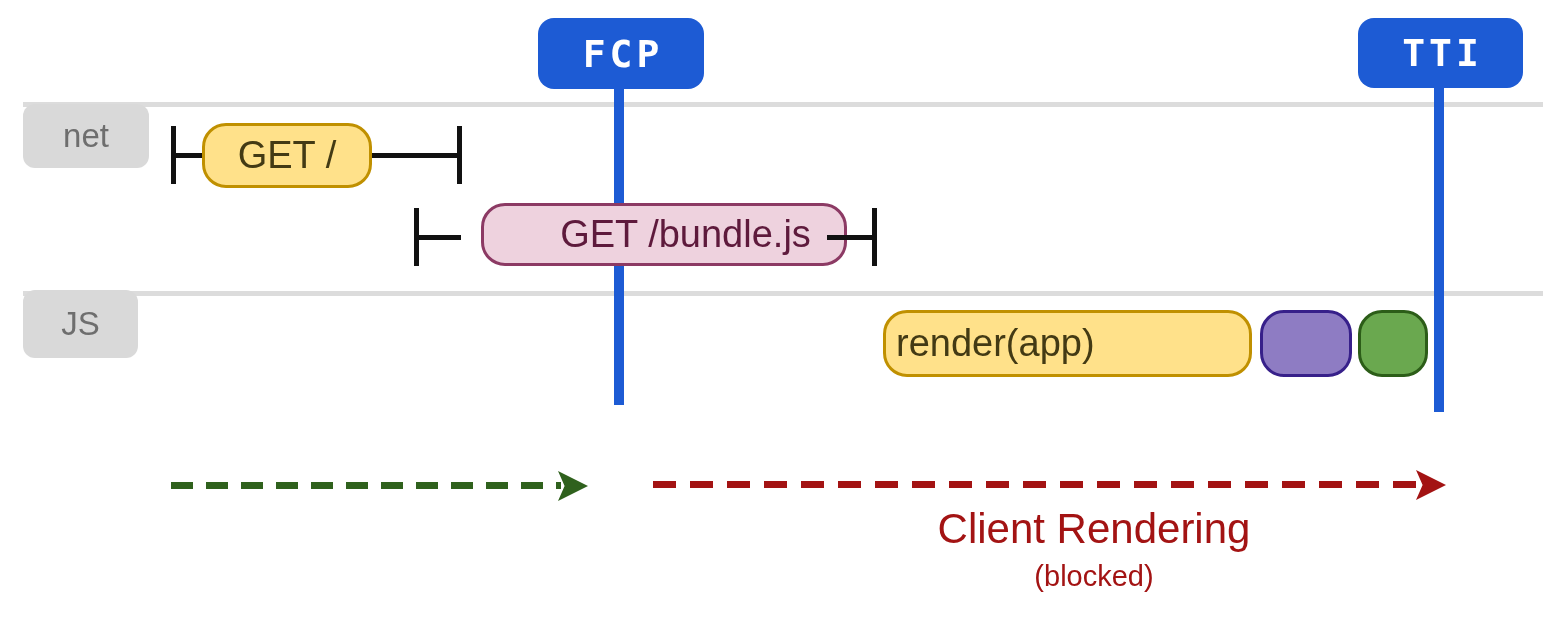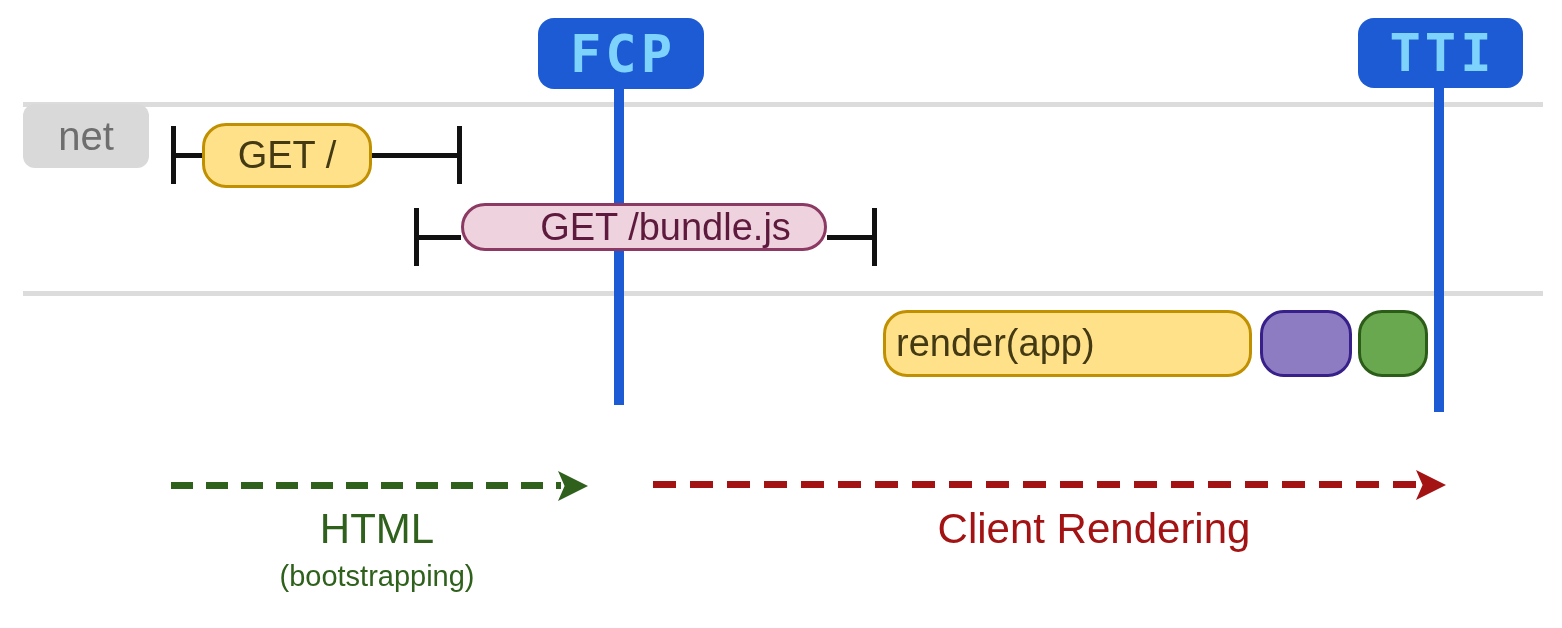--- a/index.html
+++ b/index.html
@@ -34,59 +34,59 @@
     background:var(--lane-gray);z-index:0;
   }
   .net-line{top:102px;}
   .js-line{top:291px;}
   .lane-label{
     position:absolute;z-index:3;
     background:var(--label-gray-fill);
     color:var(--label-gray-text);
     border-radius:12px;
     display:flex;align-items:center;justify-content:center;
-    font-size:40px;
+    font-size:33px;
     text-align:right;
   }
   .net-label{left:23px;top:104px;width:126px;height:64px;}
   .js-label{left:23px;top:290px;width:115px;height:68px;}
   .vline{
     position:absolute;width:10px;z-index:1;
     background:var(--marker-blue);
   }
   .fcp-vline{left:614px;top:86px;height:319px;}
   .tti-vline{left:1434px;top:86px;height:326px;}
   .badge{
     position:absolute;z-index:4;
     background:var(--marker-blue);
-    color:#7dd3fc;
+    color:#ffffff;
     border-radius:16px;
     display:flex;align-items:center;justify-content:center;
     font-family:"DejaVu Sans Mono", monospace;
-    font-weight:bold;font-size:52px;letter-spacing:4px;
+    font-weight:bold;font-size:38px;letter-spacing:4px;
     text-indent:4px;
   }
   .fcp-badge{left:538px;top:18px;width:166px;height:71px;}
   .tti-badge{left:1358px;top:18px;width:165px;height:70px;}
   .tick{position:absolute;width:5px;height:58px;background:var(--whisker-black);z-index:2;}
   .hline{position:absolute;height:5px;background:var(--whisker-black);z-index:2;}
   .task{
     position:absolute;z-index:2;box-sizing:border-box;
     display:flex;align-items:center;justify-content:center;
     font-size:38px;
     border-radius:24px;
   }
   .get-root{
     left:202px;top:123px;width:170px;height:65px;
     background:var(--task-yellow-fill);
     border:3px solid var(--task-yellow-border);
     color:var(--task-yellow-text);
   }
   .get-bundle{
-    left:461px;top:203px;width:366px;height:48px;
+    left:481px;top:203px;width:366px;height:63px;
     background:var(--request-pink-fill);
     border:3px solid var(--request-pink-border);
     color:var(--request-pink-text);
     padding-left:43px;
   }
   .render-app{
     left:883px;top:310px;width:369px;height:67px;
     background:var(--task-yellow-fill);
     border:3px solid var(--task-yellow-border);
     color:var(--task-yellow-text);
@@ -135,20 +135,21 @@
   <div class="lane-line net-line"></div>
   <div class="lane-line js-line"></div>
 
   <div class="vline fcp-vline"></div>
   <div class="vline tti-vline"></div>
 
   <div class="badge fcp-badge">FCP</div>
   <div class="badge tti-badge">TTI</div>
 
   <div class="lane-label net-label">net</div>
+  <div class="lane-label js-label">JS</div>
 
   <div class="tick" style="left:171px;top:126px;"></div>
   <div class="hline" style="left:176px;top:153px;width:26px;"></div>
   <div class="task get-root">GET /</div>
   <div class="hline" style="left:372px;top:153px;width:85px;"></div>
   <div class="tick" style="left:457px;top:126px;"></div>
 
   <div class="tick" style="left:414px;top:208px;"></div>
   <div class="hline" style="left:419px;top:235px;width:42px;"></div>
   <div class="task get-bundle">GET /bundle.js</div>
@@ -157,21 +158,18 @@
 
   <div class="task render-app">render(app)</div>
   <div class="task purple-task"></div>
   <div class="task green-task"></div>
 
   <div class="dash-line html-dash"></div>
   <div class="arrow-head html-head"></div>
   <div class="dash-line client-dash"></div>
   <div class="arrow-head client-head"></div>
 
-  <div class="phase-label html-phase">
-    <div class="phase-title">HTML</div>
-    <div class="phase-sub">(bootstrapping)</div>
-  </div>
   <div class="phase-label client-phase">
     <div class="phase-title">Client Rendering</div>
+    <div class="phase-sub">(blocked)</div>
   </div>
 
 </div>
 
 </body></html>

